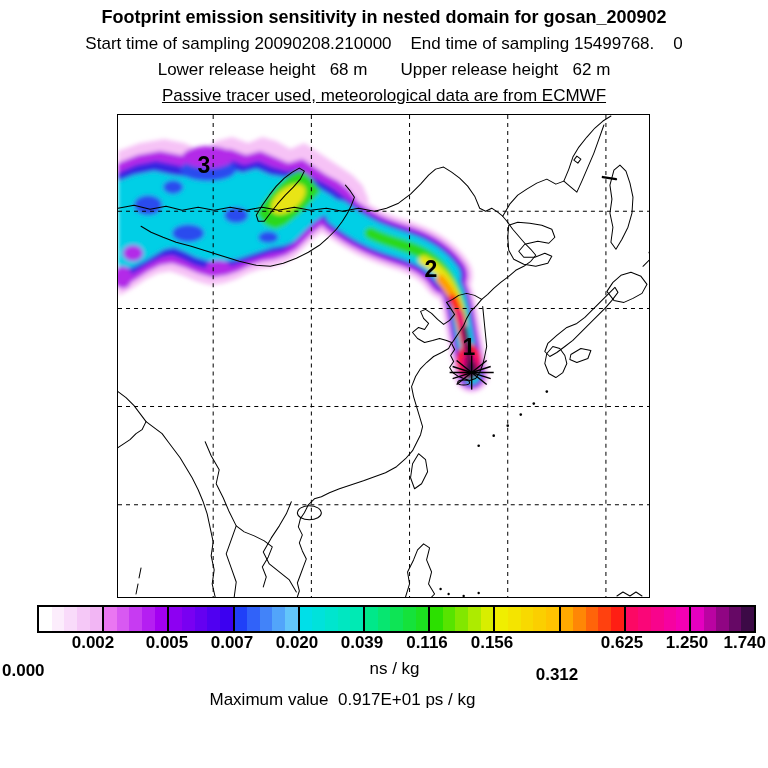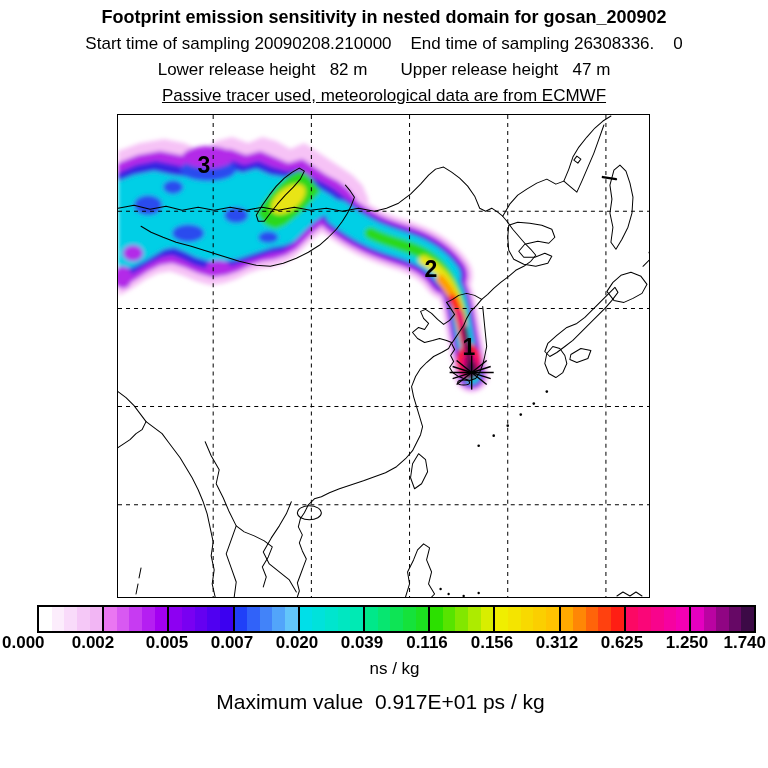--- a/index.html
+++ b/index.html
@@ -24,28 +24,28 @@
   #cbar{
     position:absolute;left:37px;top:605px;width:715px;height:24px;
     border:2px solid #000;display:flex;background:#fff;
   }
   .cseg{flex:1;display:flex;border-right:2px solid #000;}
   .cseg:last-child{border-right:none;}
   .ccell{flex:1;}
   #cticks{position:absolute;left:0;top:633px;width:768px;height:20px;}
   .ctick{position:absolute;top:0;font-size:17px;font-weight:bold;white-space:pre;}
   #cunit{position:absolute;left:37px;top:659px;width:715px;text-align:center;font-size:17px;}
-  #maxline{position:absolute;left:0;top:690px;width:685px;text-align:center;font-size:21px;white-space:pre;padding-left:38px;}
+  #maxline{position:absolute;left:0;top:690px;width:685px;text-align:center;font-size:17px;white-space:pre;}
 </style>
 </head>
 <body>
 
 <div class="hline t1">Footprint emission sensitivity in nested domain for gosan_200902</div>
-<div class="hline t2">Start time of sampling 20090208.210000    End time of sampling 26308336.    0</div>
-<div class="hline t3">Lower release height   82 m       Upper release height   47 m</div>
+<div class="hline t2">Start time of sampling 20090208.210000    End time of sampling 15499768.    0</div>
+<div class="hline t3">Lower release height   68 m       Upper release height   62 m</div>
 <div class="hline t4">Passive tracer used, meteorological data are from ECMWF</div>
 
 <div id="map">
   <svg viewBox="0 0 530 481" preserveAspectRatio="none">
     <defs>
       <filter id="soft" x="-15%" y="-15%" width="130%" height="130%">
         <feGaussianBlur stdDeviation="2.2"></feGaussianBlur>
       </filter>
     </defs>
 
@@ -258,27 +258,27 @@
     </div>
     <div class="cseg">
       <div class="ccell" style="background: rgb(228, 0, 192);"></div>
       <div class="ccell" style="background: rgb(186, 3, 162);"></div>
       <div class="ccell" style="background: rgb(144, 5, 131);"></div>
       <div class="ccell" style="background: rgb(102, 8, 101);"></div>
       <div class="ccell" style="background: rgb(60, 10, 70);"></div>
     </div>
   </div>
 <div id="cticks">
-    <span class="ctick" style="left: 2px;">0.000</span>
+    <span class="ctick" style="left: 2px; margin-top: 28px;">0.000</span>
     <span class="ctick" style="left: 93px; transform: translateX(-50%);">0.002</span>
     <span class="ctick" style="left: 167px; transform: translateX(-50%);">0.005</span>
     <span class="ctick" style="left: 232px; transform: translateX(-50%);">0.007</span>
     <span class="ctick" style="left: 297px; transform: translateX(-50%);">0.020</span>
     <span class="ctick" style="left: 362px; transform: translateX(-50%);">0.039</span>
     <span class="ctick" style="left: 427px; transform: translateX(-50%);">0.116</span>
     <span class="ctick" style="left: 492px; transform: translateX(-50%);">0.156</span>
-    <span class="ctick" style="left: 557px; transform: translateX(-50%);">0.312</span>
+    <span class="ctick" style="left: 557px; transform: translateX(-50%); margin-top: 32px;">0.312</span>
     <span class="ctick" style="left: 622px; transform: translateX(-50%); text-align: right;">0.625</span>
     <span class="ctick" style="left: 687px; transform: translateX(-50%);">1.250</span>
     <span class="ctick" style="right: 2px;">1.740</span>
   </div>
 <div id="cunit">ns / kg</div>
 <div id="maxline">Maximum value  0.917E+01 ps / kg</div>
 
 </body></html>

